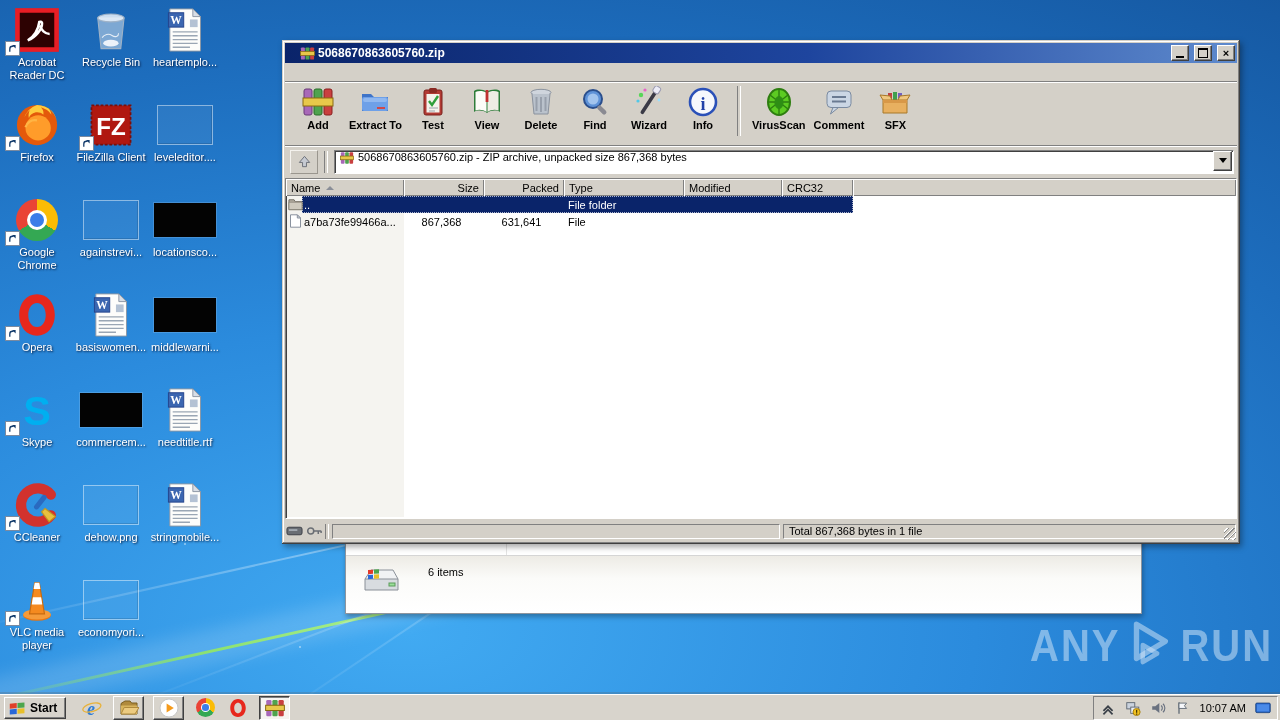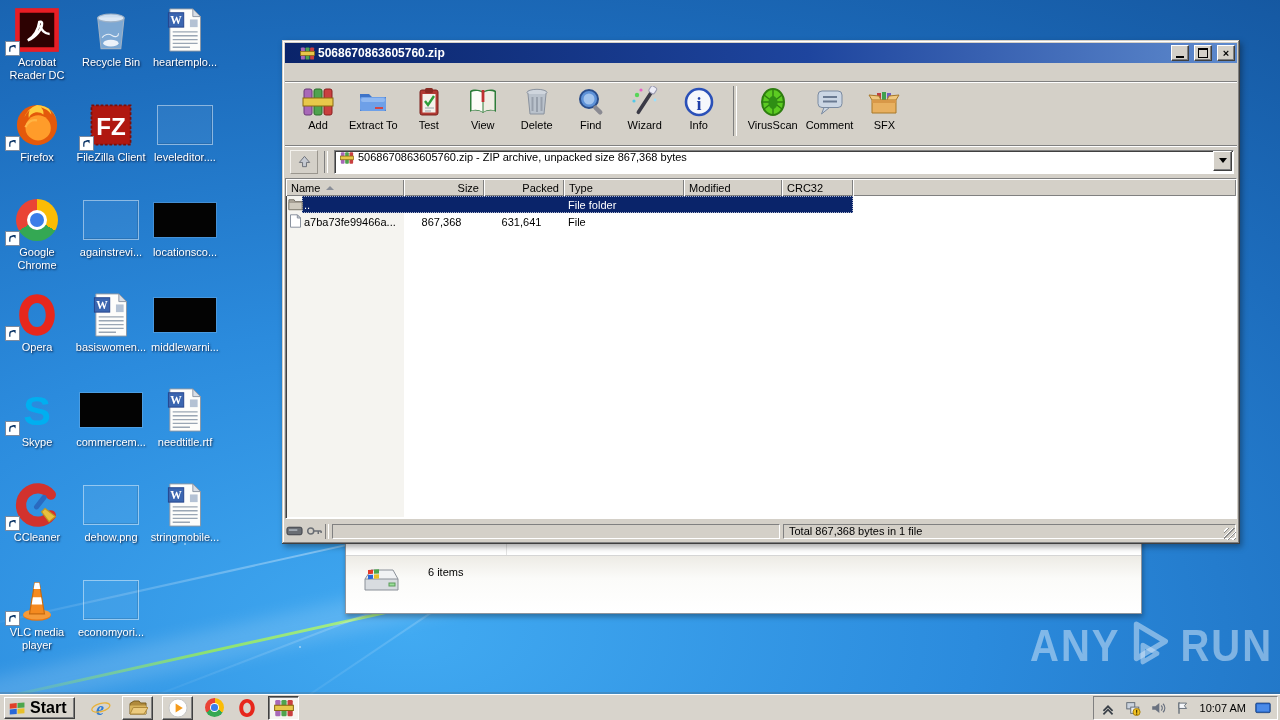--- a/index.html
+++ b/index.html
@@ -45,21 +45,21 @@
     box-shadow:inset -1px -1px 0 #808080;display:flex;align-items:center;justify-content:center;margin-left:2px;}
   .g-min{width:8px;height:2px;background:#000;margin-top:7px;}
   .g-max{width:8px;height:7px;border:1px solid #000;border-top-width:2px;}
   .g-close{font-size:11px;font-weight:bold;color:#000;line-height:10px;}
   .menubar{height:18px;display:flex;align-items:center;padding-left:2px;border-bottom:1px solid #808080;box-shadow:0 1px 0 #FFF;}
   .menu-item{font-size:11px;padding:2px 7px;color:#000;}
   .toolbar{height:60px;display:flex;align-items:flex-start;padding:3px 0 0 6px;border-bottom:1px solid #808080;box-shadow:0 1px 0 #FFF;}
   .tbtn{min-width:46px;padding:1px 4px;display:flex;flex-direction:column;align-items:center;gap:1px;}
   .tb-ico{width:32px;height:32px;display:flex;align-items:center;justify-content:center;}
   .tb-ico svg{width:32px;height:32px;}
-  .tb-lbl{font-size:11px;color:#000;white-space:nowrap;}
+  .tb-lbl{font-size:11px;color:#000;white-space:nowrap;font-weight:bold;}
   .tb-sep{width:2px;height:50px;margin:1px 7px 0 7px;border-left:1px solid #808080;border-right:1px solid #FFF;}
   .addrrow{height:27px;display:flex;align-items:center;padding:2px 3px 2px 5px;gap:4px;}
   .upbtn{width:26px;height:22px;display:flex;align-items:center;justify-content:center;background:#D4D0C8;
     border:1px solid;border-color:#F4F2EE #9A968E #9A968E #F4F2EE;}
   .upbtn svg{width:15px;height:15px;}
   .addr-sep{width:2px;height:22px;border-left:1px solid #808080;border-right:1px solid #FFF;margin:0 2px;}
   .combo{flex:1;height:22px;background:#fff;display:flex;align-items:flex-start;gap:4px;padding-left:3px;
     border:1px solid;border-color:#808080 #FFF #FFF #808080;box-shadow:inset 1px 1px 0 #404040;}
   .combo-ico{width:14px;height:14px;display:flex;margin-left:2px;}
   .combo-text{font-size:11px;color:#000;white-space:nowrap;overflow:hidden;flex:1;}
@@ -106,21 +106,21 @@
   .ex-details{position:relative;height:56px;background:linear-gradient(#EDEBE5,#FBFBF9 40%,#FFF);}
   .ex-drive{position:absolute;left:16px;top:8px;width:40px;height:32px;display:flex;}
   .ex-drive svg{width:40px;height:32px;}
   .ex-count{position:absolute;left:82px;top:10px;font-size:11px;color:#000;}
   
   #taskbar{position:absolute;left:0;bottom:0;width:1280px;height:26px;background:#D8D4CC;z-index:100;
     border-top:1px solid #FFF;box-shadow:0 -2px 0 rgba(90,90,90,.25);display:flex;align-items:center;padding:0 2px;box-sizing:border-box;}
   #start-btn{display:flex;align-items:center;gap:4px;height:20px;padding:0 8px 0 4px;background:#D8D4CC;margin-left:2px;
     border:1px solid;border-color:#FFF #404040 #404040 #FFF;box-shadow:inset -1px -1px 0 #808080;}
   #start-btn svg{width:17px;height:14px;}
-  #start-btn span{font-size:16px;font-weight:bold;color:#000;}
+  #start-btn span{font-size:12px;font-weight:bold;color:#000;}
   .ql-group{display:flex;align-items:center;gap:9px;margin-left:14px;}
   .ql{width:24px;height:22px;display:flex;align-items:center;justify-content:center;}
   .ql svg{width:20px;height:20px;}
   .ql.btn{width:29px;background:#D8D4CC;border:1px solid;border-color:#FFF #404040 #404040 #FFF;box-shadow:inset -1px -1px 0 #808080;}
   .ql.btn.pressed{background:#F6F4F0;border-color:#404040 #FFF #FFF #404040;box-shadow:inset 1px 1px 0 #808080;}
   #tray{margin-left:auto;height:22px;display:flex;align-items:center;gap:8px;padding:0 6px;
     border:1px solid;border-color:#808080 #FFF #FFF #808080;}
   #tray .tr-ico{width:17px;height:17px;display:flex;align-items:center;justify-content:center;}
   #tray .tr-ico svg{width:16px;height:16px;}
   #clock{font-size:11px;color:#000;white-space:nowrap;}

